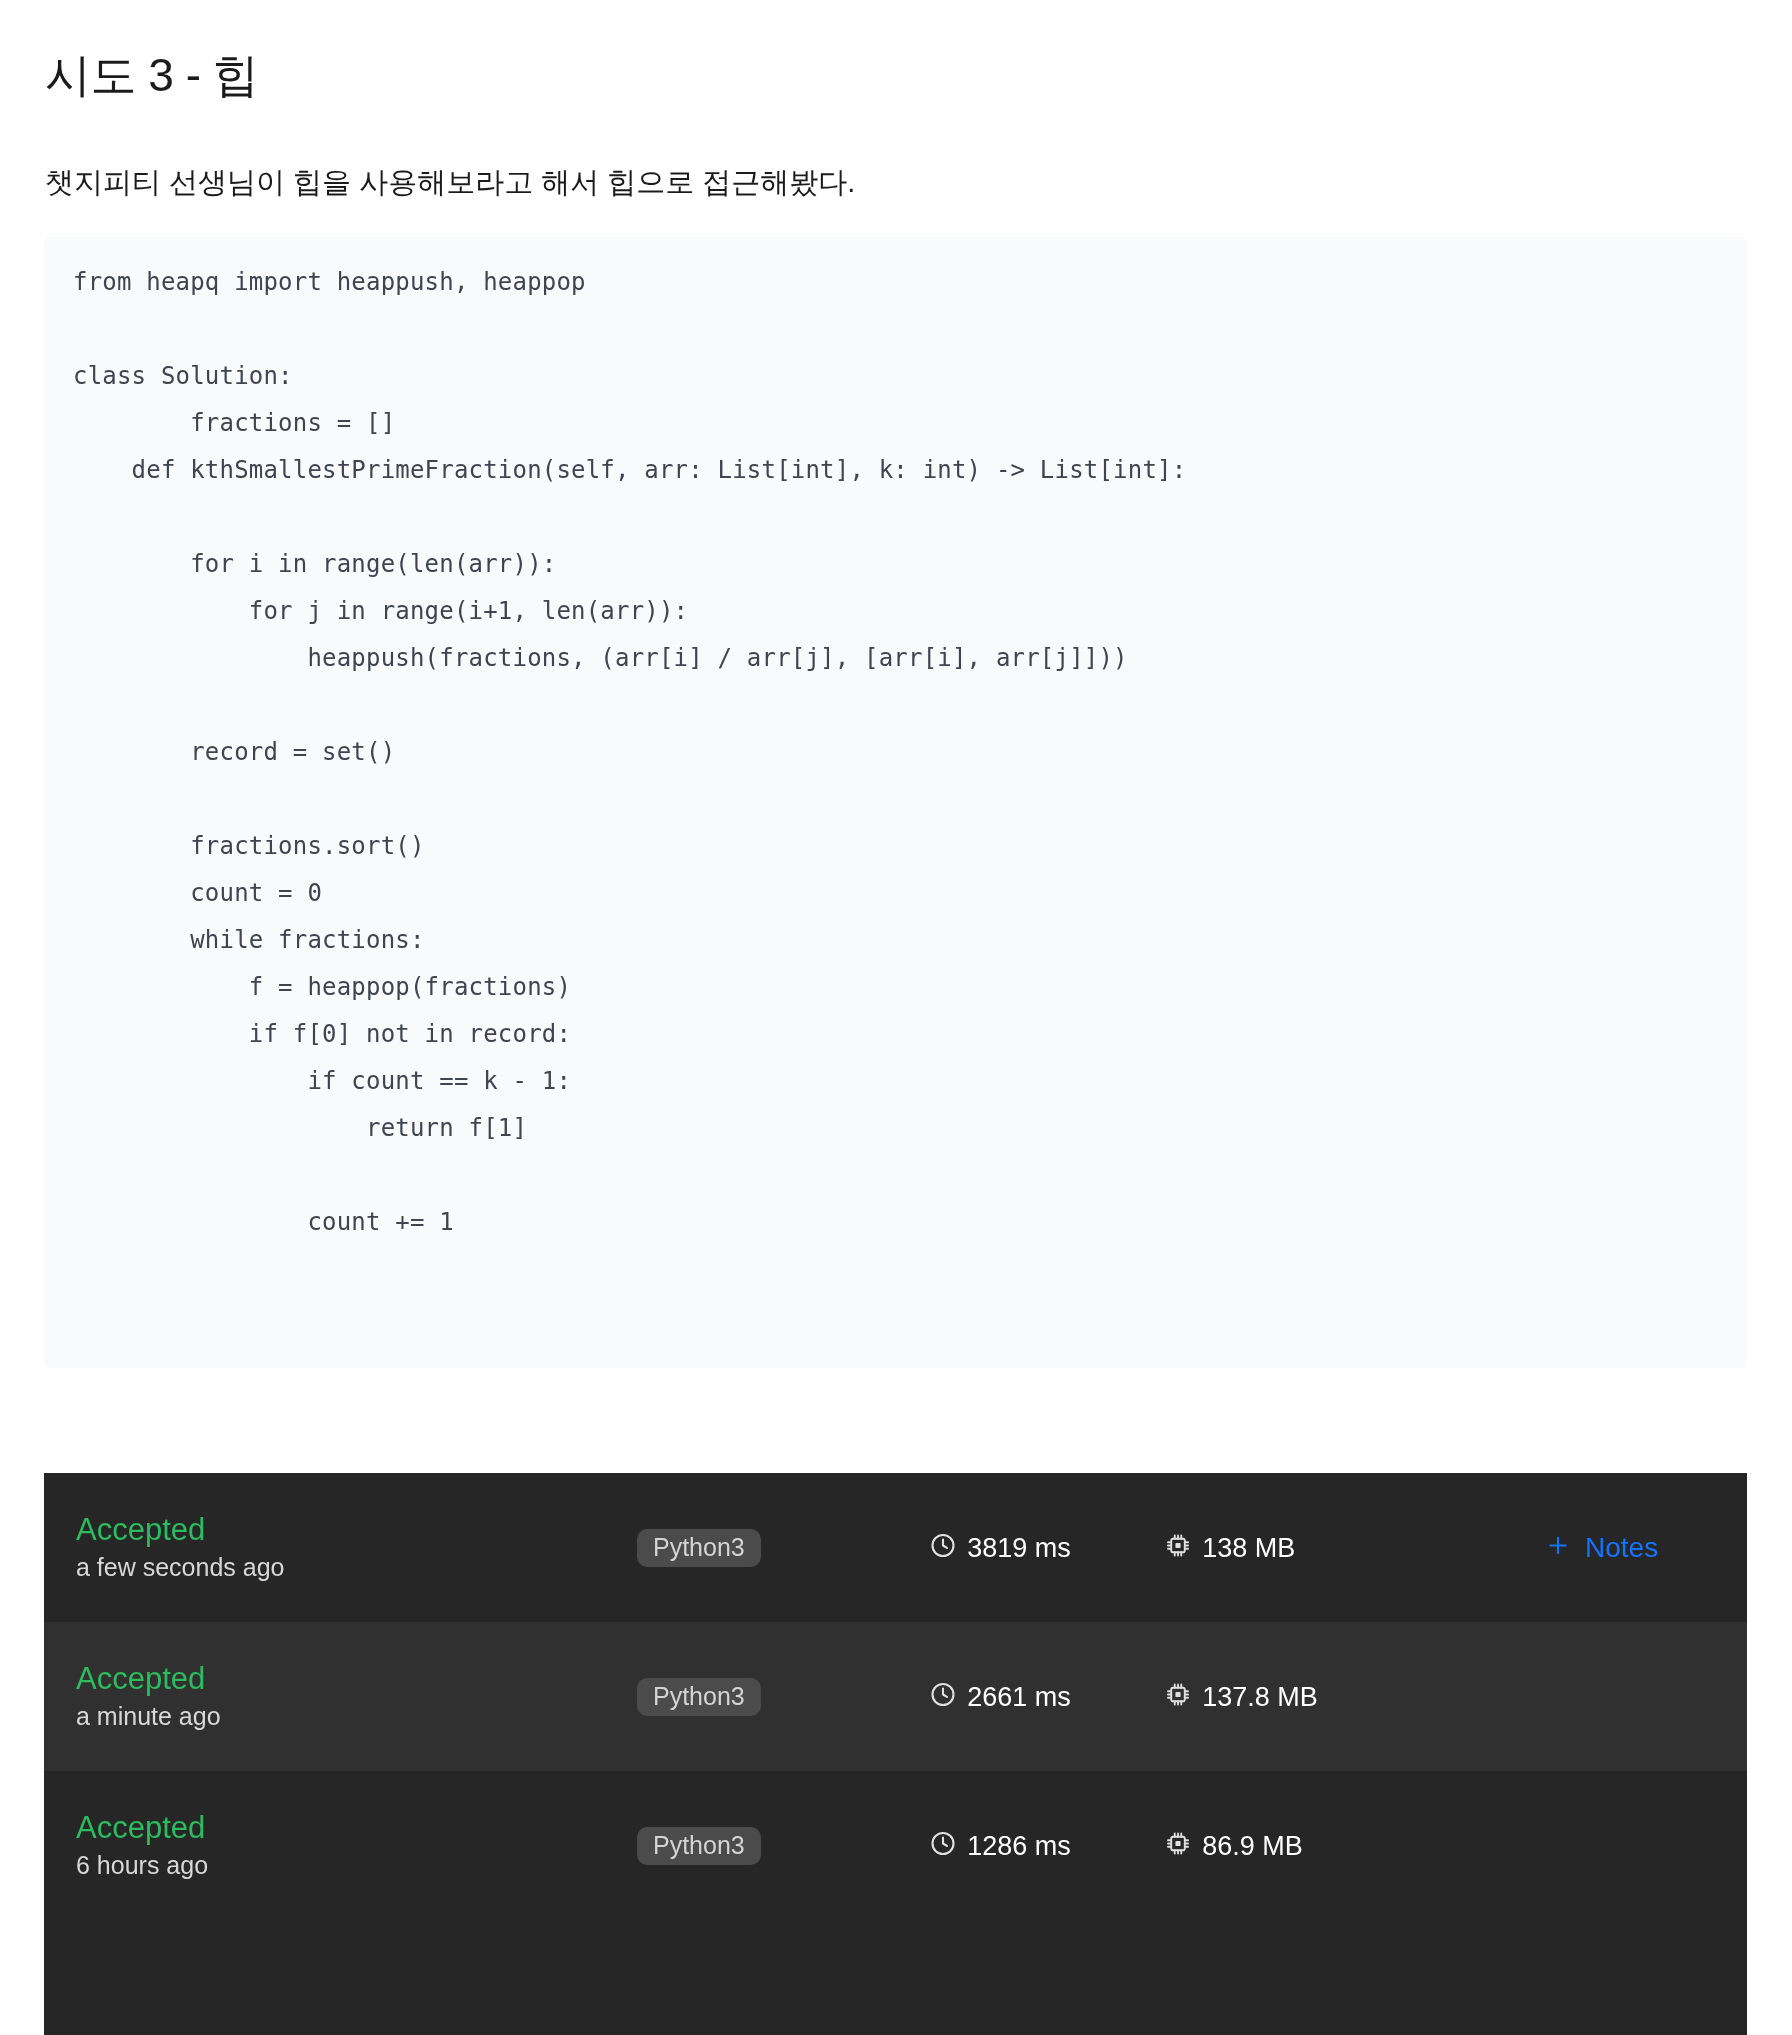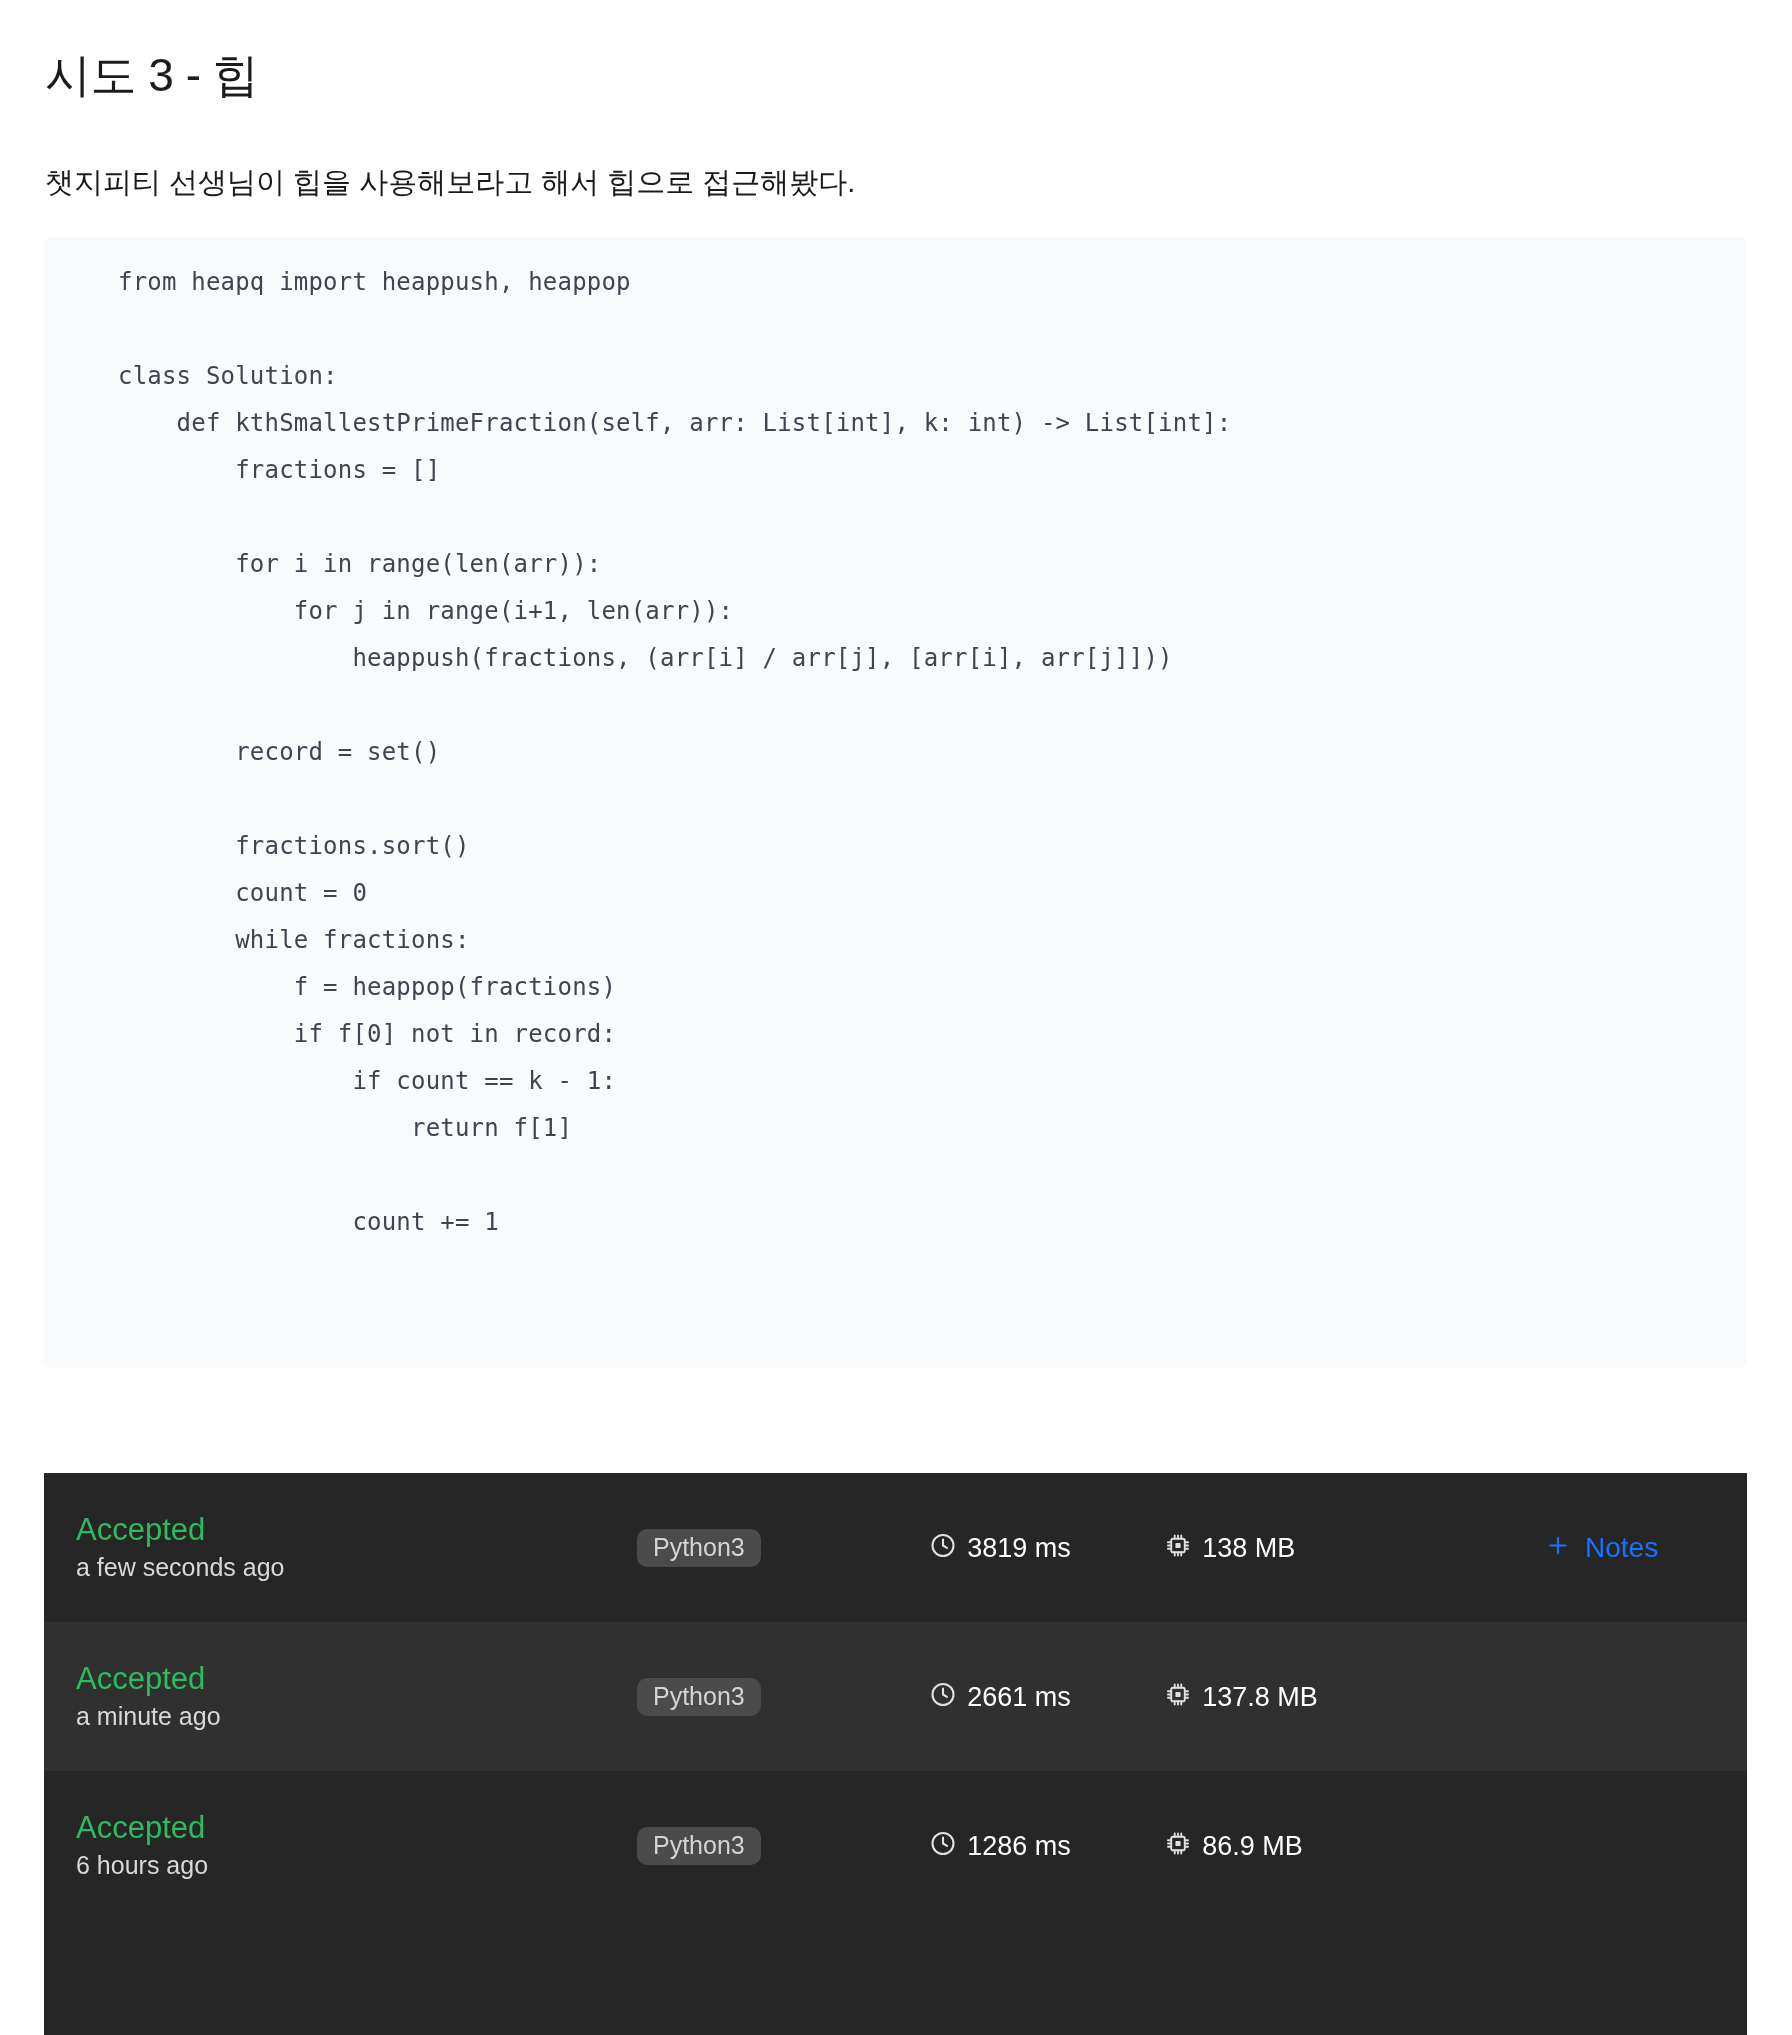--- a/index.html
+++ b/index.html
@@ -57,21 +57,20 @@
     background: #f8fafc;
     border-radius: 6.5px;
     box-sizing: border-box;
     overflow: hidden;
   }
   .code-inner {
     position: absolute;
     left: 29px;
     top: 22.4px;
     right: 5px;
-    margin-left: 45px;
   }
   .code-line {
     font-family: "DejaVu Sans Mono", "Liberation Mono", monospace;
     font-size: 24px;
     line-height: 47px;
     color: #3f4450;
     white-space: pre;
     letter-spacing: 0.2px;
     height: 47px;
   }
@@ -172,22 +171,22 @@
 
   <h1 class="page-title">시도 3 - 힙</h1>
 
   <p class="intro-paragraph">챗지피티 선생님이 힙을 사용해보라고 해서 힙으로 접근해봤다.</p>
 
   <div class="code-block">
     <div class="code-inner" id="code-inner">
         <div class="code-line">from heapq import heappush, heappop</div>
         <div class="code-line blank">&nbsp;</div>
         <div class="code-line">class Solution:</div>
+        <div class="code-line">        fractions = []</div>
         <div class="code-line">    def kthSmallestPrimeFraction(self, arr: List[int], k: int) -&gt; List[int]:</div>
-        <div class="code-line">        fractions = []</div>
         <div class="code-line blank">&nbsp;</div>
         <div class="code-line">        for i in range(len(arr)):</div>
         <div class="code-line">            for j in range(i+1, len(arr)):</div>
         <div class="code-line">                heappush(fractions, (arr[i] / arr[j], [arr[i], arr[j]]))</div>
         <div class="code-line blank">&nbsp;</div>
         <div class="code-line">        record = set()</div>
         <div class="code-line blank">&nbsp;</div>
         <div class="code-line">        fractions.sort()</div>
         <div class="code-line">        count = 0</div>
         <div class="code-line">        while fractions:</div>

